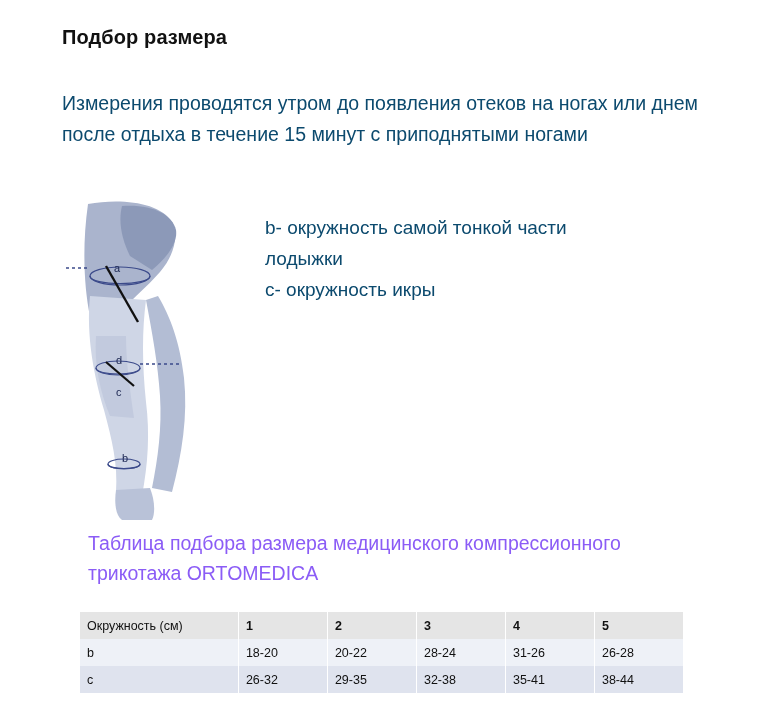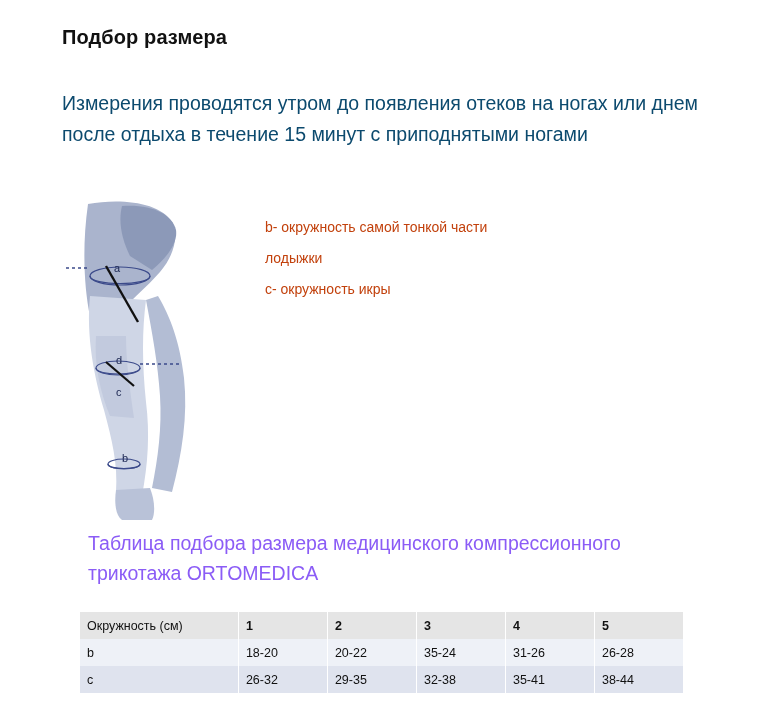--- a/index.html
+++ b/index.html
@@ -38,23 +38,23 @@
     width: 650px;
     font-size: 19.5px;
     line-height: 31px;
     color: #0c4a6e;
   }
   .legend {
     position: absolute;
     left: 265px;
     top: 212px;
     width: 470px;
-    font-size: 14px;
+    font-size: 19px;
     line-height: 31px;
-    color: #c2410c;
+    color: #0c4a6e;
   }
   .legend .ln { display: block; }
 
   
   .illustration {
     position: absolute;
     left: 60px;
     top: 196px;
     width: 190px;
     height: 330px;
@@ -167,21 +167,21 @@
         <td class="col sep">1</td>
         <td class="col sep">2</td>
         <td class="col sep">3</td>
         <td class="col sep">4</td>
         <td class="col sep">5</td>
       </tr>
       <tr class="row-b">
         <td class="label-col">b</td>
         <td class="col sep">18-20</td>
         <td class="col sep">20-22</td>
-        <td class="col sep">35-24</td>
+        <td class="col sep">28-24</td>
         <td class="col sep">31-26</td>
         <td class="col sep">26-28</td>
       </tr>
       <tr class="row-c">
         <td class="label-col">c</td>
         <td class="col sep">26-32</td>
         <td class="col sep">29-35</td>
         <td class="col sep">32-38</td>
         <td class="col sep">35-41</td>
         <td class="col sep">38-44</td>

